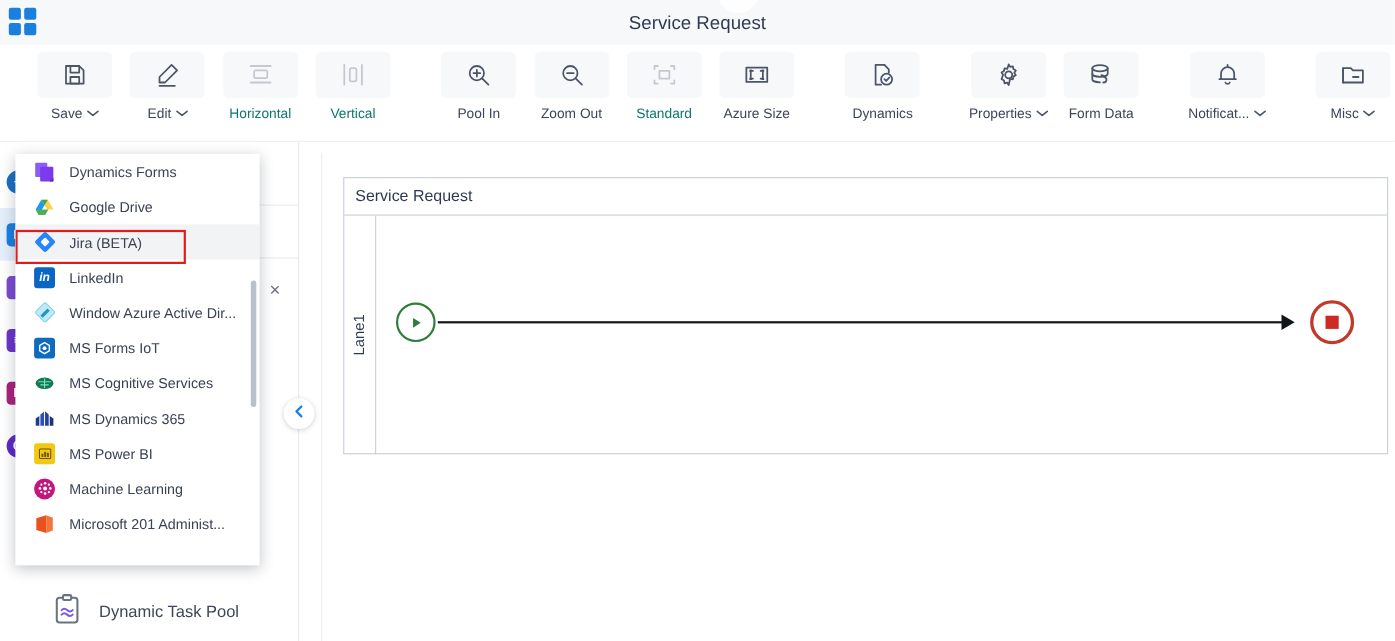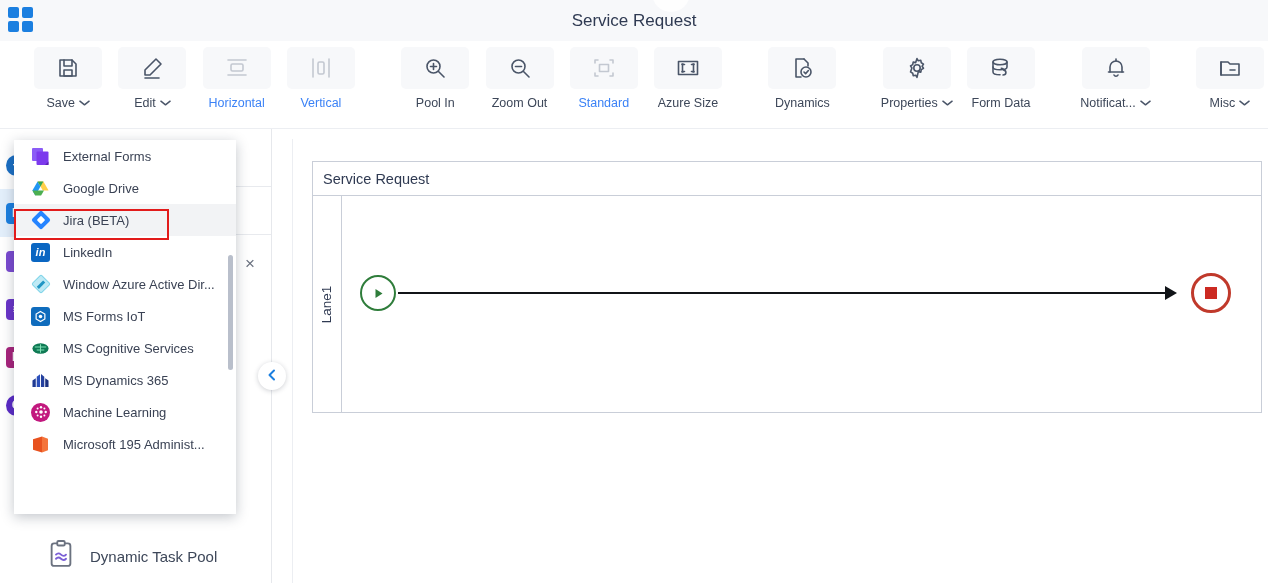--- a/index.html
+++ b/index.html
@@ -49,21 +49,21 @@
   }
   .tb-item .tb-ico {
     width: 68px; height: 42px; border-radius: 5px;
     background: #f7f8fa;
     display: flex; align-items: center; justify-content: center;
   }
   .tb-item .tb-lbl {
     margin-top: 7px; font-size: 12.5px; color: #3d4759;
     white-space: nowrap; display: flex; align-items: center; gap: 4px;
   }
-  .tb-item.disabled .tb-lbl { color: #3b82f6; }
+  .tb-item.disabled .tb-lbl { color: #0f766e; }
   .tb-item.disabled .tb-ico svg { stroke: #c3c8d1; }
   .tb-gap { width: 22px; }
   .chev { display: inline-block; }
   svg.ic { stroke: #4a5568; stroke-width: 1.6; fill: none;
            stroke-linecap: round; stroke-linejoin: round; }
 
   
   .rail {
     position: absolute; left: 0; top: 129px; width: 32px; height: 454px;
     background: #ffffff;
@@ -463,21 +463,21 @@
   <div class="dropdown">
 
     <div class="dd-item">
       <span class="di">
         <svg width="19" height="19" viewBox="0 0 19 19">
           <rect x="1" y="1" width="11" height="13" rx="1" fill="#8b5cf6"></rect>
           <rect x="5.5" y="4.5" width="12" height="13.5" rx="1" fill="#7c3aed"></rect>
           <path d="M14 18l3.5-3.5V18z" fill="#5b21b6"></path>
         </svg>
       </span>
-      <span class="dd-lbl">External Forms</span>
+      <span class="dd-lbl">Dynamics Forms</span>
     </div>
 
     <div class="dd-item">
       <span class="di">
         <svg width="19" height="19" viewBox="0 0 19 19">
           <path d="M6.6 2.5h5.8l5.2 9h-5.8z" fill="#ffd04b"></path>
           <path d="M6.6 2.5L1.4 11.5l2.9 5 5.2-9z" fill="#2196f3"></path>
           <path d="M1.4 11.5h11.6l-2.9 5H4.3z" fill="#4caf50"></path>
           <path d="M6.6 2.5L9.5 7.5 12.4 2.5z" fill="#34a853"></path>
         </svg>
@@ -538,20 +538,33 @@
         <svg width="19" height="17" viewBox="0 0 20 18">
           <path d="M1.5 16V9l3.5-2.5V16z" fill="#1f3a93"></path>
           <path d="M6 16V5l3.5-2.5V16z" fill="#2b4fbb"></path>
           <path d="M10.5 16V2l3.5 3V16z" fill="#24409e"></path>
           <path d="M15 16V6.5L18.5 9V16z" fill="#1b3180"></path>
         </svg>
       </span>
       <span class="dd-lbl">MS Dynamics 365</span>
     </div>
 
+    <div class="dd-item">
+      <span class="di">
+        <span class="di-sq" style="background:#f2c811">
+          <svg width="12" height="11" viewBox="0 0 14 12">
+            <rect x="1" y="1" width="12" height="10" rx="1" fill="none" stroke="#6b5200" stroke-width="1.2"></rect>
+            <rect x="3.2" y="6" width="2" height="3.4" fill="#6b5200"></rect>
+            <rect x="6.1" y="4" width="2" height="5.4" fill="#6b5200"></rect>
+            <rect x="9" y="5" width="2" height="4.4" fill="#6b5200"></rect>
+          </svg>
+        </span>
+      </span>
+      <span class="dd-lbl">MS Power BI</span>
+    </div>
 
     <div class="dd-item">
       <span class="di">
         <span class="di-circ" style="background:#c2187e">
           <svg width="14" height="14" viewBox="0 0 14 14">
             <circle cx="7" cy="7" r="1.8" fill="#fff"></circle>
             <circle cx="7" cy="2.3" r="1.2" fill="#fff"></circle>
               <circle cx="7" cy="11.7" r="1.2" fill="#fff"></circle>
             <circle cx="2.3" cy="7" r="1.2" fill="#fff"></circle>
               <circle cx="11.7" cy="7" r="1.2" fill="#fff"></circle>
@@ -565,21 +578,21 @@
       <span class="dd-lbl">Machine Learning</span>
     </div>
 
     <div class="dd-item">
       <span class="di">
         <svg width="19" height="19" viewBox="0 0 19 19">
           <path d="M2 4.2L11 1.5v16L2 14.8z" fill="#e8521f"></path>
           <path d="M11 1.5l6 2.2v11.6l-6 2.2z" fill="#f4743b"></path>
         </svg>
       </span>
-      <span class="dd-lbl">Microsoft 195 Administ...</span>
+      <span class="dd-lbl">Microsoft 201 Administ...</span>
     </div>
 
     <div class="dd-highlight-box"></div>
     <div class="dd-scroll"></div>
   </div>
 
   <div class="canvas">
     <div class="pool">
       <div class="pool-header">Service Request</div>
       <div class="pool-body">

